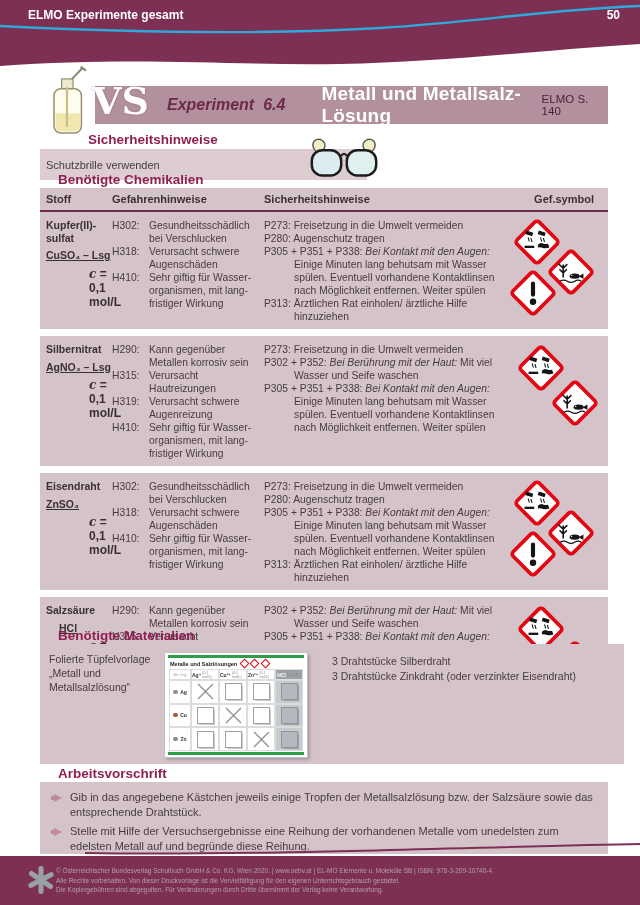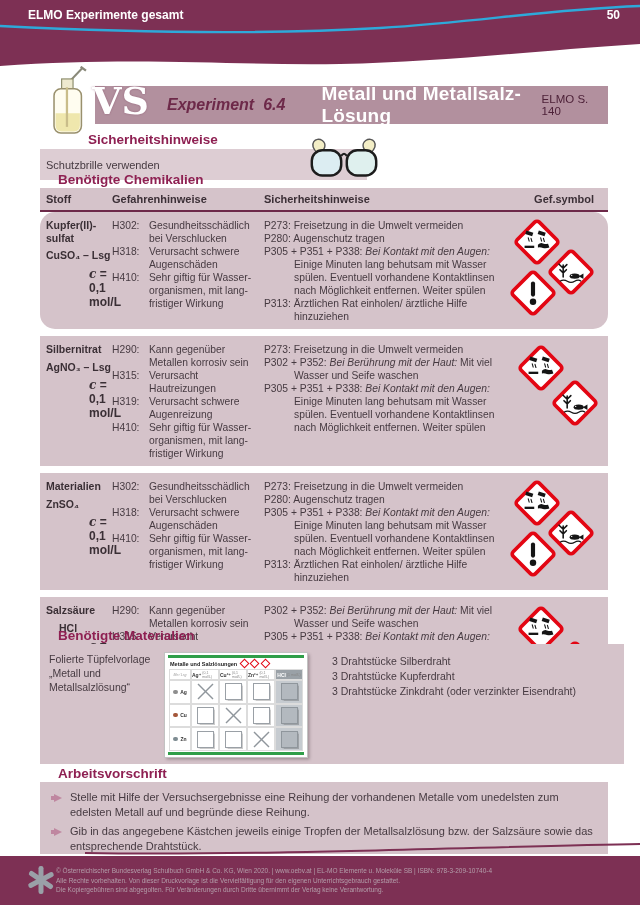--- a/index.html
+++ b/index.html
@@ -49,37 +49,37 @@
   .chem-head{display:grid;grid-template-columns:72px 152px 246px 1fr;background:var(--band-row);
     height:22px;align-items:center;border-bottom:2px solid var(--plum);}
   .chem-head .h{font-weight:bold;font-size:11px;color:#3b2f36;}
   .chem-head .h:nth-child(1){padding-left:6px;}
   .chem-head .h:nth-child(4){text-align:right;padding-right:14px;}
   .chem-row{display:grid;grid-template-columns:72px 152px 246px 1fr;background:var(--band-row);
     padding:7px 0 6px 0;margin-bottom:7px;}
   .chem-row:last-child{margin-bottom:0;}
   .col-stoff{padding-left:6px;font-size:10.5px;color:#3a2f35;}
   .stoff-name{font-weight:bold;line-height:12.5px;}
-  .stoff-formula{font-weight:bold;margin-top:5px;line-height:12.5px;}
+  .stoff-formula{font-weight:bold;margin-top:5px;line-height:12.5px;text-decoration:underline;}
   .stoff-formula.indent{padding-left:13px;}
   .stoff-conc{font-weight:bold;margin-top:5px;font-size:12px;margin-left:43px;}
   .stoff-conc i{font-family:"DejaVu Serif","Liberation Serif",serif;}
   .hitem{display:flex;font-size:10.3px;line-height:13px;color:var(--text);padding-right:8px;}
   .hcode{width:37px;flex:none;}
   .htext{flex:1;}
   .pitem{font-size:10.3px;line-height:13px;color:var(--text);padding-left:30px;text-indent:-30px;padding-right:6px;}
   .pitem .em{font-style:italic;}
   .cluster{position:relative;width:96px;height:100px;margin-top:0px;}
   .pict{position:absolute;width:46px;height:46px;}
   .cluster-3 .pict:nth-child(1){left:4px;top:0;}
   .cluster-3 .pict:nth-child(2){left:38px;top:30px;}
   .cluster-3 .pict:nth-child(3){left:0px;top:51px;}
   .cluster-2 .pict:nth-child(1){left:8px;top:2px;}
   .cluster-2 .pict:nth-child(2){left:42px;top:37px;}
-  .r1{min-height:95px;border-radius:15px;} .r2{min-height:99px;} .r3{min-height:92px;} .r4{min-height:80px;}
+  .r1{min-height:95px;} .r2{min-height:99px;} .r3{min-height:92px;} .r4{min-height:80px;}
   
   #mat-heading{left:58px;top:628px;}
   #mat-band{left:40px;top:644px;width:584px;height:120px;background:var(--band-row);}
   #mat-desc{position:absolute;left:9px;top:8px;width:113px;font-size:10.5px;line-height:14px;color:var(--text);}
   #mat-desc .note{font-style:italic;margin-top:1px;}
   #mat-items{position:absolute;left:292px;top:10px;font-size:10.5px;line-height:15px;color:var(--text);}
   #template-card{position:absolute;left:124px;top:8px;width:142px;height:104px;background:#fff;
     border:1px solid #c2c2c2;box-shadow:1.5px 1.5px 3px rgba(60,40,50,.35);}
   .card-bar{position:absolute;left:3px;right:3px;height:3px;background:var(--green);}
   .card-bar.top{top:2px;} .card-bar.bot{bottom:2px;}
@@ -264,21 +264,21 @@
             <svg viewBox="0 0 100 100" class="pict">
               <use href="#ghs-corrosive"></use>
             </svg>
             <svg viewBox="0 0 100 100" class="pict">
               <use href="#ghs-environment"></use>
             </svg>
           </div>
         </div>
         <div class="chem-row r3">
           <div class="col-stoff">
-            <div class="stoff-name">Materialien</div>
+            <div class="stoff-name">Eisendraht</div>
             <div class="stoff-formula">ZnSO₄</div>
             <div class="stoff-conc"><i>c</i> = 0,1 mol/L</div>
           </div>
           <div class="col-hazards">
             <div class="hitem">
               <span class="hcode">H302:</span>
               <span class="htext">Gesundheitsschädlich bei Verschlucken</span>
             </div>
             <div class="hitem">
               <span class="hcode">H318:</span>
@@ -433,34 +433,33 @@
               <line x1="17" y1="2" x2="2" y2="17" stroke="#8f969c" stroke-width="1.4"></line>
             </svg>
           </div>
           <div class="card-cell hcl-col">
             <div class="sq gray"></div>
           </div>
         </div>
     </div>
     <div id="mat-items">
       <div>3 Drahtstücke Silberdraht</div>
-      <div>3 Drahtstücke Kupferdraht</div>
       <div>3 Drahtstücke Zinkdraht (oder verzinkter Eisendraht)</div>
     </div>
   </div>
 
   <div id="proc-heading" class="abs sec-heading">Arbeitsvorschrift</div>
   <div id="proc-band" class="abs">
       <div class="step">
         <span class="step-arrow"></span>
-        <span class="step-text">Stelle mit Hilfe der Versuchsergebnisse eine Reihung der vorhandenen Metalle vom unedelsten zum edelsten Me­tall auf und begründe diese Reihung.</span>
+        <span class="step-text">Gib in das angegebene Kästchen jeweils einige Tropfen der Metallsalzlösung bzw. der Salzsäure sowie das entspre­chende Drahtstück.</span>
       </div>
       <div class="step">
         <span class="step-arrow"></span>
-        <span class="step-text">Gib in das angegebene Kästchen jeweils einige Tropfen der Metallsalzlösung bzw. der Salzsäure sowie das entspre­chende Drahtstück.</span>
+        <span class="step-text">Stelle mit Hilfe der Versuchsergebnisse eine Reihung der vorhandenen Metalle vom unedelsten zum edelsten Me­tall auf und begründe diese Reihung.</span>
       </div>
     </div>
 
   <svg id="footer-curve" class="abs" viewBox="0 0 640 18">
     <path d="M85,13 C260,16 500,6 640,4" stroke="#7d3054" stroke-width="2" fill="none"></path>
   </svg>
   <div id="footer-band" class="abs">
     <svg id="footer-logo" width="30" height="30" viewBox="0 0 30 30">
       <g fill="#9aa0a8">
         <rect x="12.5" y="1" width="5" height="28" rx="2.2"></rect>

